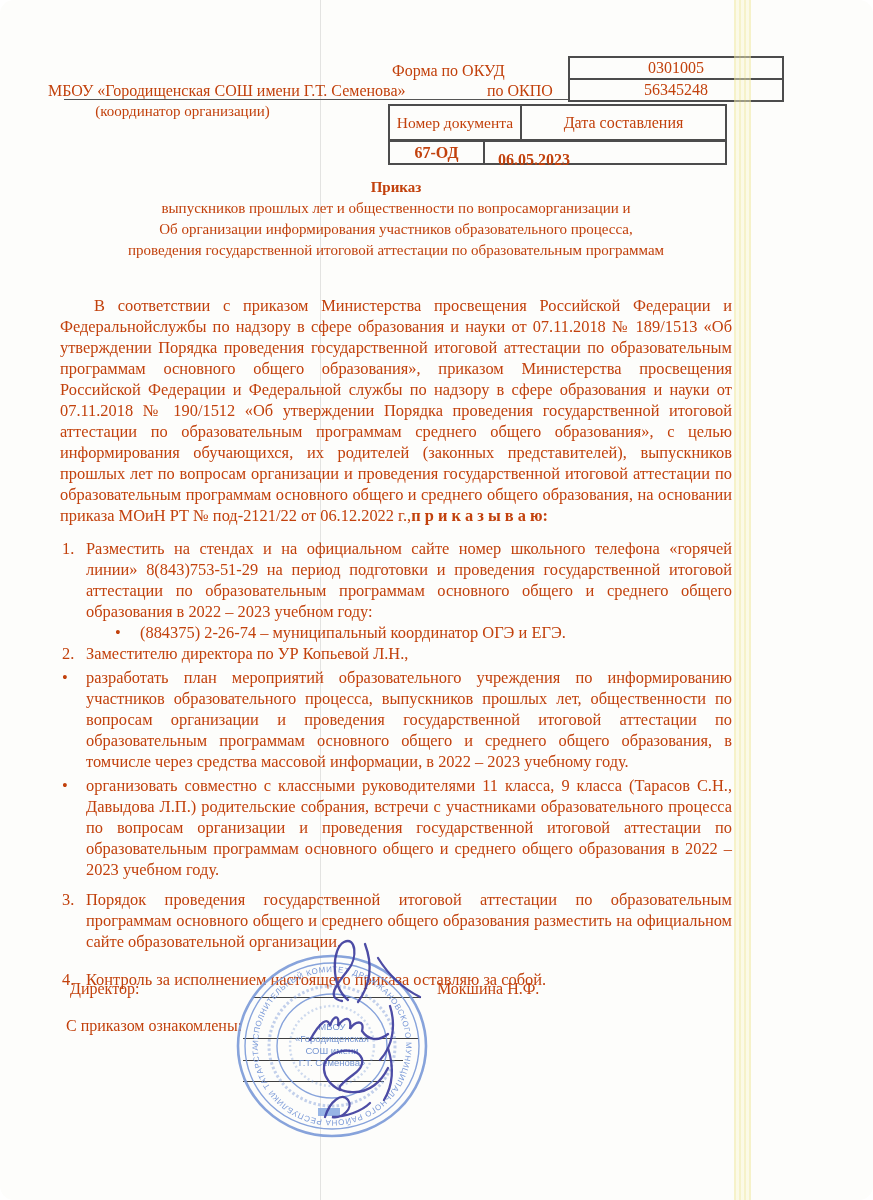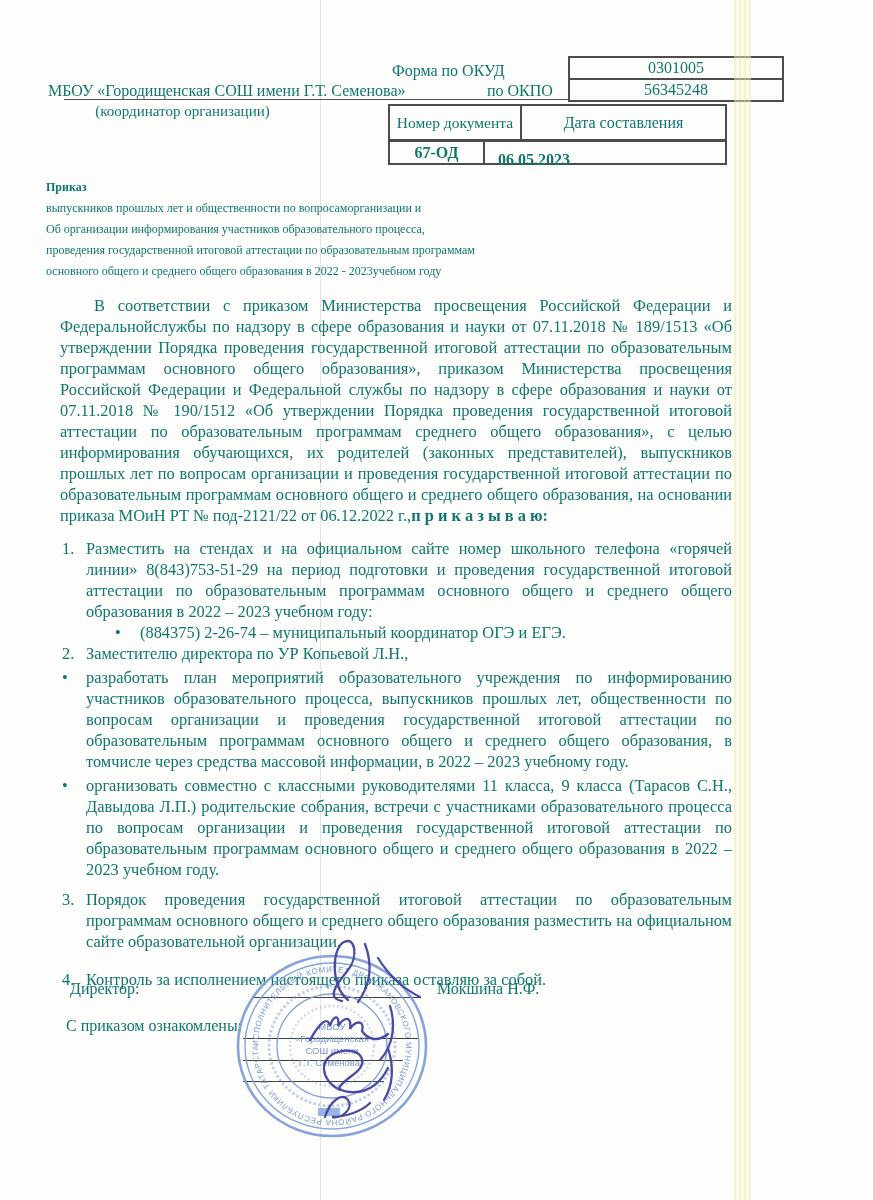--- a/index.html
+++ b/index.html
@@ -1,20 +1,20 @@
 <!DOCTYPE html>
 <html><head>
 <meta charset="utf-8">
 <style>
   html,body{margin:0;padding:0;background:#ffffff;}
   .page{
     position:relative;width:873px;height:1200px;margin:0 auto;
     background:#fdfdfb;overflow:hidden;
     font-family:"Liberation Serif","DejaVu Serif",serif;
-    color:#0f766e;
+    color:#c2410c;
     border-radius:14px;
   }
   
   .fold-line{position:absolute;left:320px;top:0;width:1px;height:1200px;
     background:rgba(110,110,110,.18);z-index:4;}
   .yellow-strip{position:absolute;left:734px;top:0;width:17px;height:1200px;z-index:50;
     background:repeating-linear-gradient(90deg,
       rgba(240,233,160,.55) 0 2px, rgba(249,246,208,.45) 2px 5px);
     pointer-events:none;}
   
@@ -34,22 +34,22 @@
     border:2px solid #4c4c4c;display:flex;}
   .doc-table .c1{width:130px;border-right:2px solid #4c4c4c;display:flex;
     align-items:center;justify-content:center;text-align:right;font-size:15.5px;line-height:17px;}
   .doc-table .c2{flex:1;display:flex;align-items:center;justify-content:center;font-size:16px;}
   .doc-values{position:absolute;left:388px;top:140px;width:335px;height:21px;
     border:2px solid #4c4c4c;display:flex;font-weight:bold;gap:8px;}
   .doc-values .v1{width:93px;border-right:2px solid #4c4c4c;display:flex;
     align-items:center;justify-content:center;font-size:16px;}
   .doc-values .v2{flex:1;display:flex;align-items:center;font-size:16px;padding-left:5px;margin-top:14px;}
   
-  .title-wrap{position:absolute;left:46px;top:177px;width:700px;
-    font-size:12px;line-height:21px;}
+  .title-wrap{position:absolute;left:46px;top:177px;width:700px;text-align:center;
+    font-size:15px;line-height:21px;}
   .title-wrap .h{font-weight:bold;}
   
   .intro{position:absolute;left:60px;top:295px;width:672px;font-size:16.4px;
     line-height:21px;text-align:justify;text-indent:34px;margin:0;}
   .decree{font-weight:bold;}
   
   .order{position:absolute;left:60px;top:538px;width:672px;font-size:16.4px;line-height:21px;}
   .item{position:relative;padding-left:26px;text-align:justify;}
   .item .num{position:absolute;left:2px;top:0;}
   .sub{position:relative;padding-left:80px;}
@@ -92,21 +92,20 @@
   <div class="doc-values">
     <div class="v1">67-ОД</div>
     <div class="v2">06.05.2023</div>
   </div>
 
   <div class="title-wrap">
     <div class="h">Приказ</div>
     <div>выпускников прошлых лет и общественности по вопросаморганизации и</div>
     <div>Об организации информирования участников образовательного процесса,</div>
     <div>проведения государственной итоговой аттестации по образовательным программам</div>
-    <div>основного общего и среднего общего образования в 2022 - 2023учебном году</div>
   </div>
 
   <p class="intro"><span>В соответствии с приказом Министерства просвещения Российской Федерации и Федеральнойслужбы по надзору в сфере образования и науки от 07.11.2018 № 189/1513 «Об утверждении Порядка проведения государственной итоговой аттестации по образовательным программам основного общего образования», приказом Министерства просвещения Российской Федерации и Федеральной службы по надзору в сфере образования и науки от 07.11.2018 № 190/1512 «Об утверждении Порядка проведения государственной итоговой аттестации по образовательным программам среднего общего образования», с целью информирования обучающихся, их родителей (законных представителей), выпускников прошлых лет по вопросам организации и проведения государственной итоговой аттестации по образовательным программам основного общего и среднего общего образования, на основании приказа МОиН РТ № под-2121/22 от 06.12.2022 г.,</span><span class="decree">п р и к а з ы в а ю:</span></p>
 
   <div class="order" id="order-list">
       <div class="item"><span class="num">1.</span><span>Разместить на стендах и на официальном  сайте  номер школьного  телефона «горячей линии» 8(843)753-51-29 на период подготовки и проведения государственной итоговой аттестации по образовательным программам основного общего и среднего общего образования в 2022 – 2023 учебном году:</span></div>
       <div class="sub"><span class="bmark">•</span><span>(884375) 2-26-74 – муниципальный координатор ОГЭ и ЕГЭ.</span></div>
       <div class="item"><span class="num">2.</span><span>Заместителю директора по УР Копьевой Л.Н.,</span></div>
       <div class="bullet"><span class="bmark">•</span><span>разработать план мероприятий образовательного учреждения по информированию участников образовательного процесса, выпускников прошлых лет, общественности по вопросам организации и проведения государственной итоговой аттестации по образовательным программам основного общего и среднего общего образования, в томчисле через средства массовой информации, в 2022 – 2023 учебному году.</span></div>
       <div class="bullet"><span class="bmark">•</span><span>организовать совместно с классными руководителями 11 класса, 9 класса (Тарасов С.Н., Давыдова Л.П.) родительские собрания, встречи с участниками образовательного процесса по вопросам организации и проведения государственной итоговой аттестации по образовательным программам основного общего и среднего общего образования в 2022 – 2023 учебном году.</span></div>

